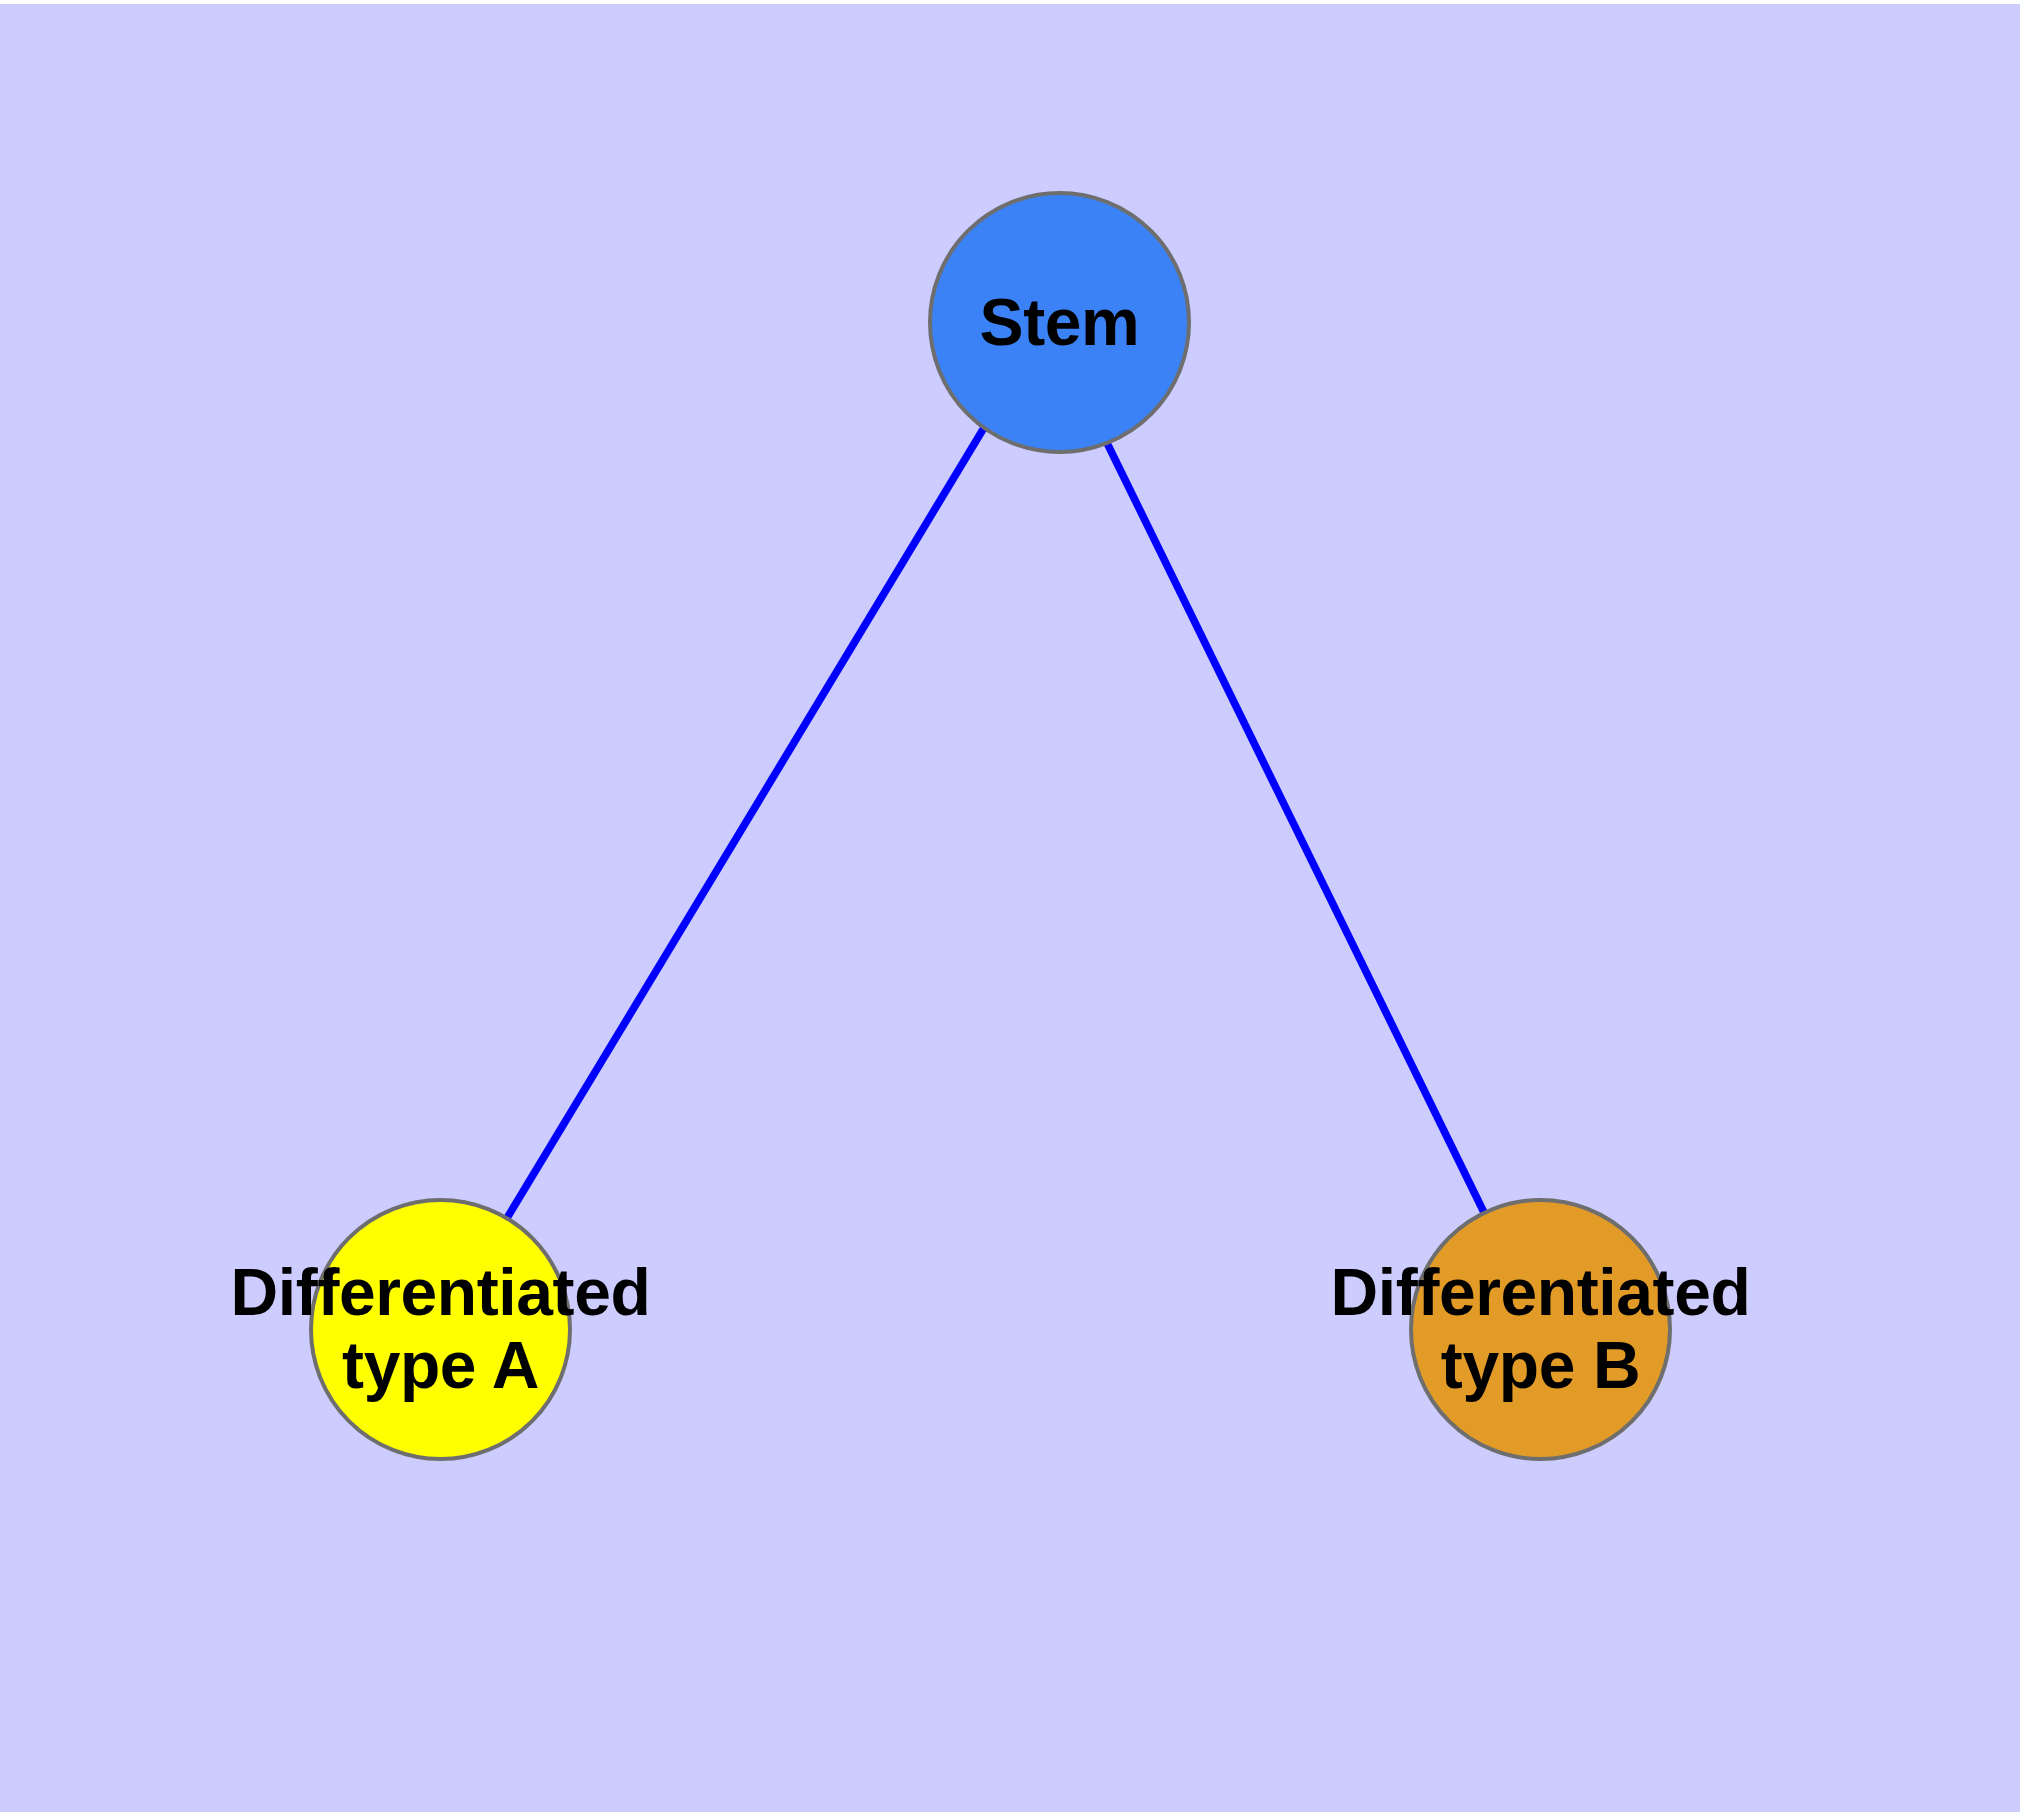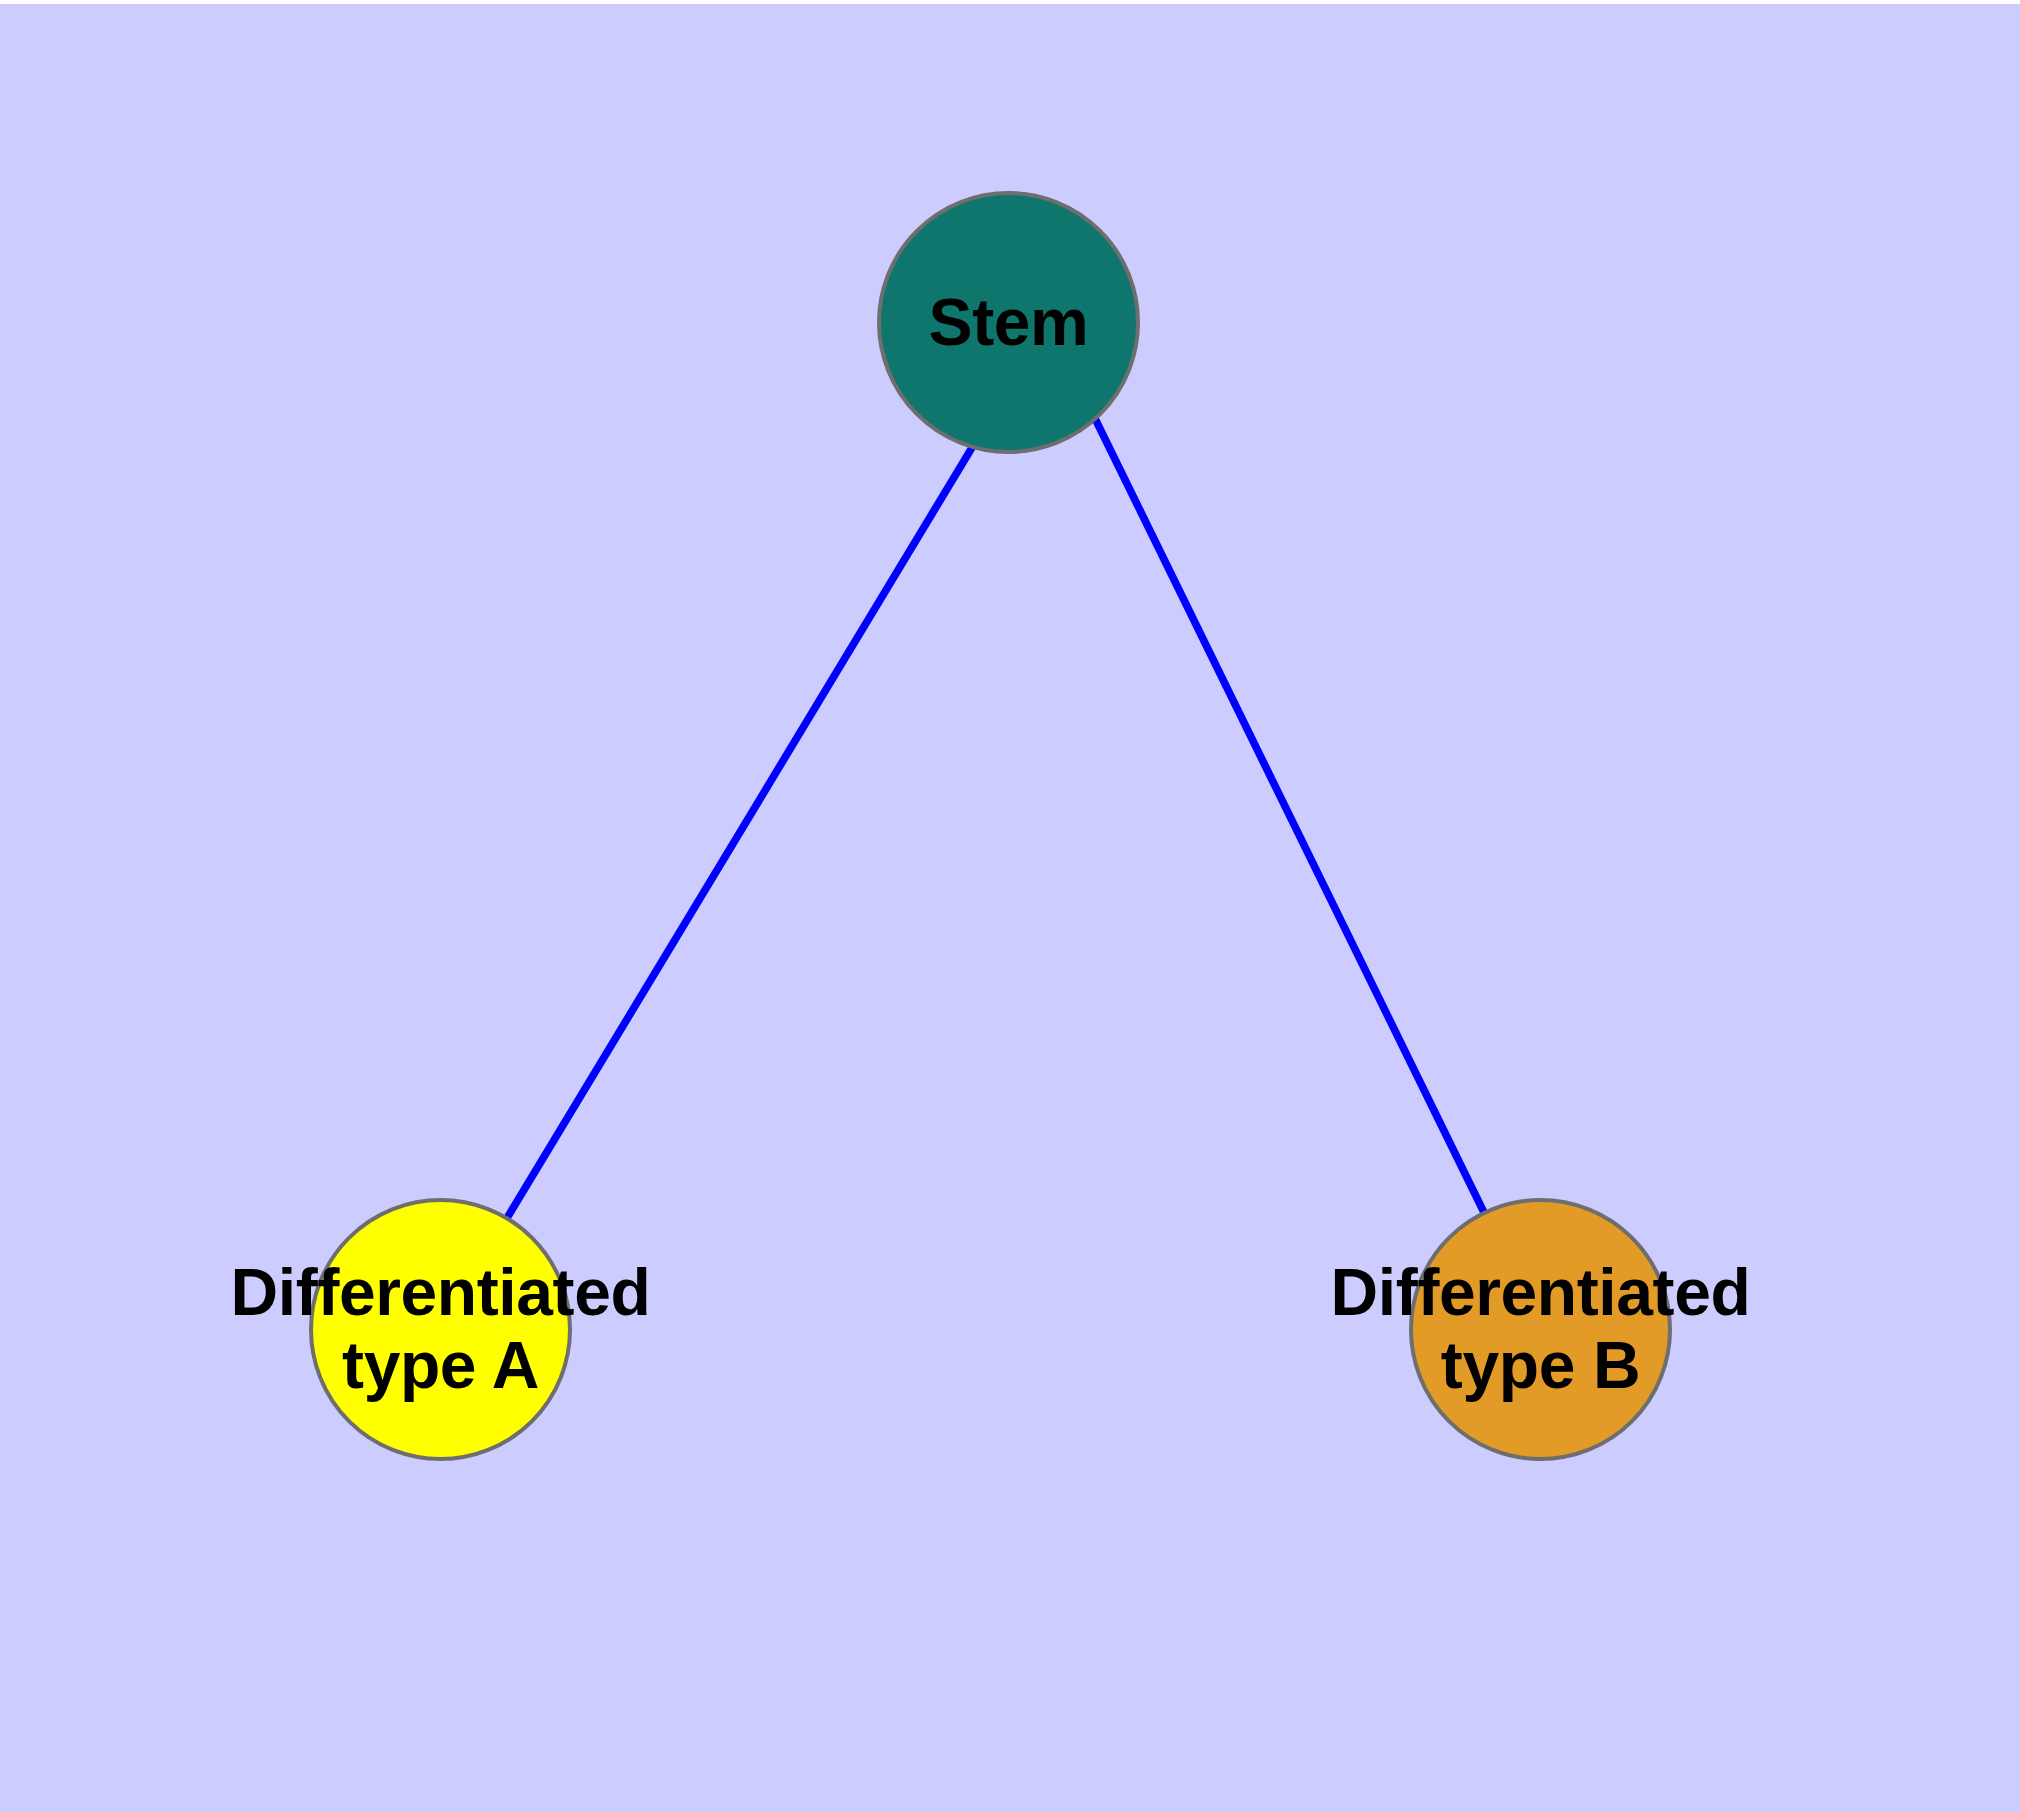--- a/index.html
+++ b/index.html
@@ -57,21 +57,21 @@
 </head>
 <body>
 
 <div id="canvas" style="width: 2021px; height: 1812px; background: rgb(204, 204, 255);">
 
   <svg id="graph-svg" viewBox="0 0 2384 2138" xmlns="http://www.w3.org/2000/svg">
     <line id="edge-0" x1="1236" y1="380" x2="519" y2="1568" stroke="#0000ff" stroke-width="9"></line>
     <line id="edge-1" x1="1236" y1="380" x2="1818" y2="1568" stroke="#0000ff" stroke-width="9"></line>
   </svg>
 
-  <div class="node" id="node-0" style="left: 877px; top: 191px; width: 263px; height: 263px; background: #0f766e; border: 4.2px solid rgb(110, 110, 110);">
+  <div class="node" id="node-0" style="left: 928px; top: 191px; width: 263px; height: 263px; background: #3b82f6; border: 4.2px solid rgb(110, 110, 110);">
     <div class="node-label">Stem</div>
   </div>
 
   <div class="node" id="node-1" style="left: 309px; top: 1198px; width: 263px; height: 263px; background: rgb(255, 255, 0); border: 4.2px solid rgb(110, 110, 110);">
     <div class="node-label">Differentiated
 type A</div>
   </div>
 
   <div class="node" id="node-2" style="left: 1409px; top: 1198px; width: 263px; height: 263px; background: rgb(227, 155, 40); border: 4.2px solid rgb(110, 110, 110);">
     <div class="node-label">Differentiated

